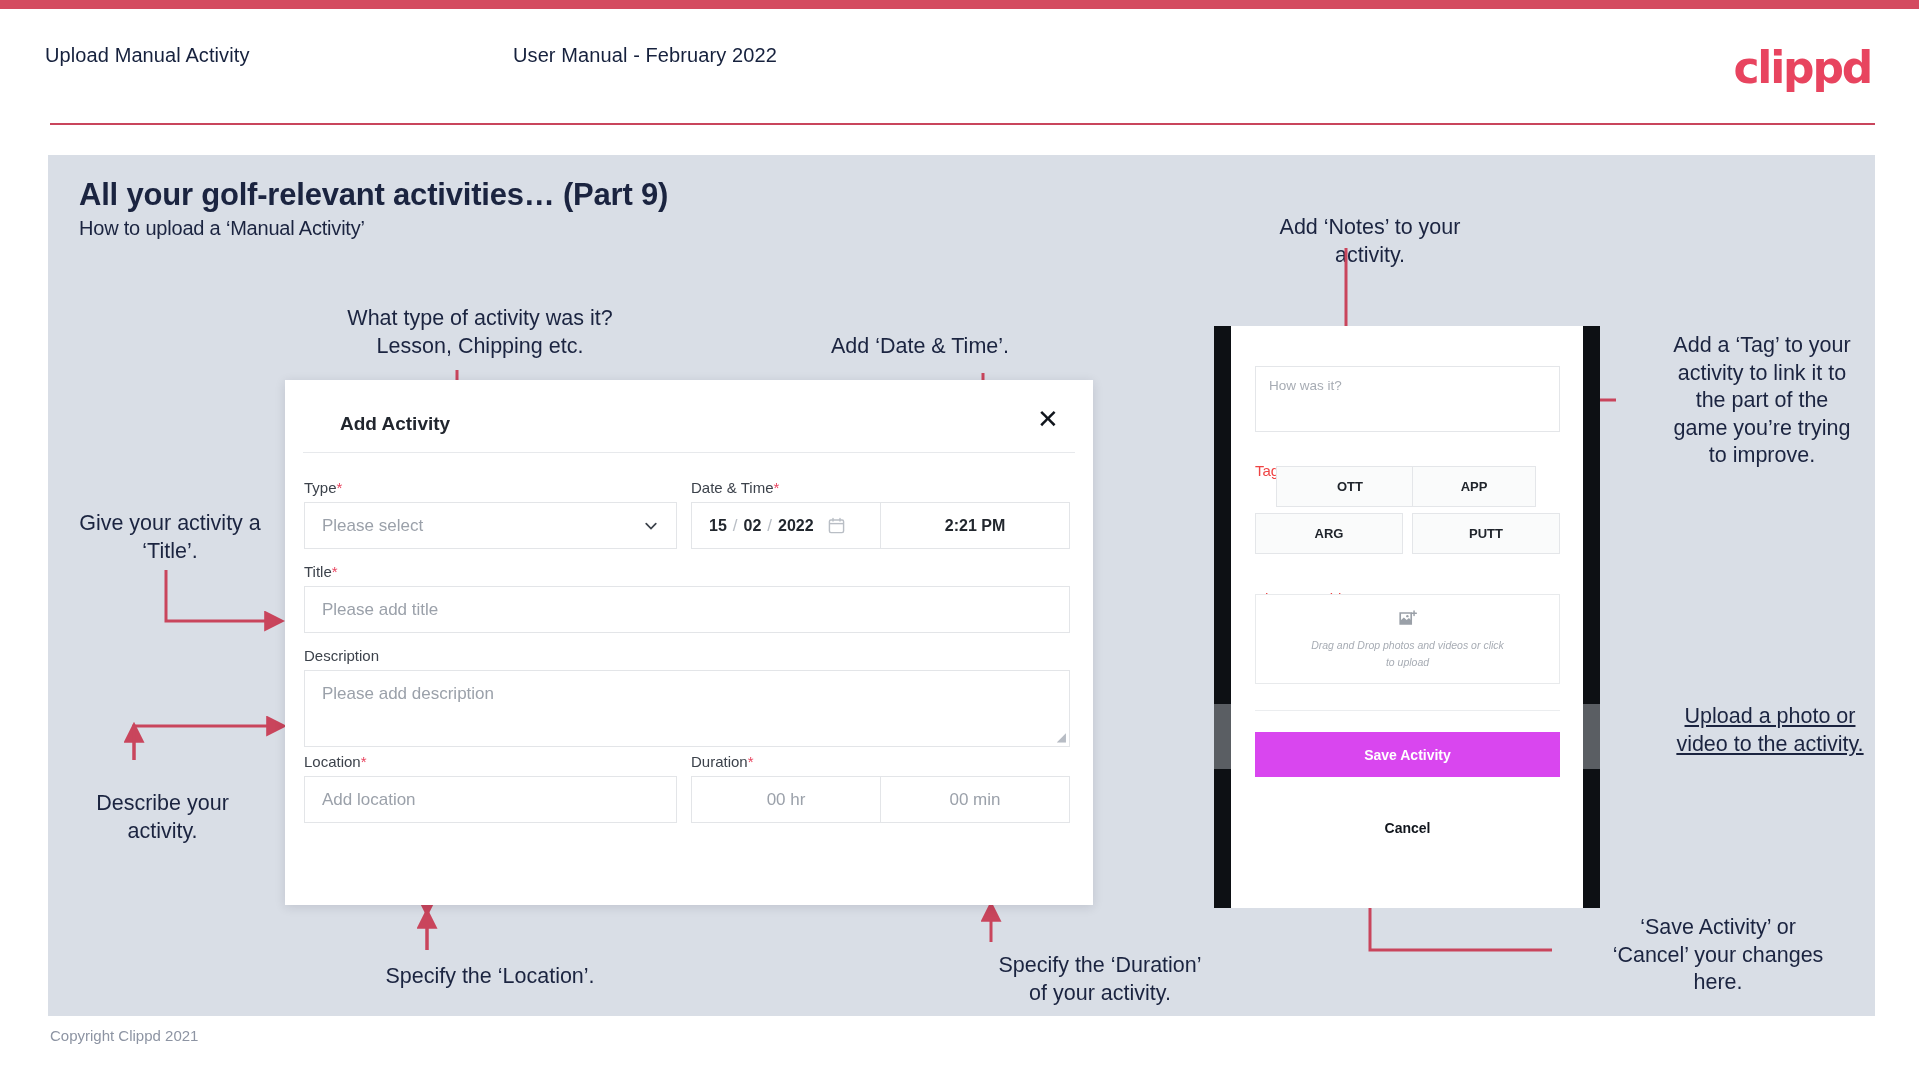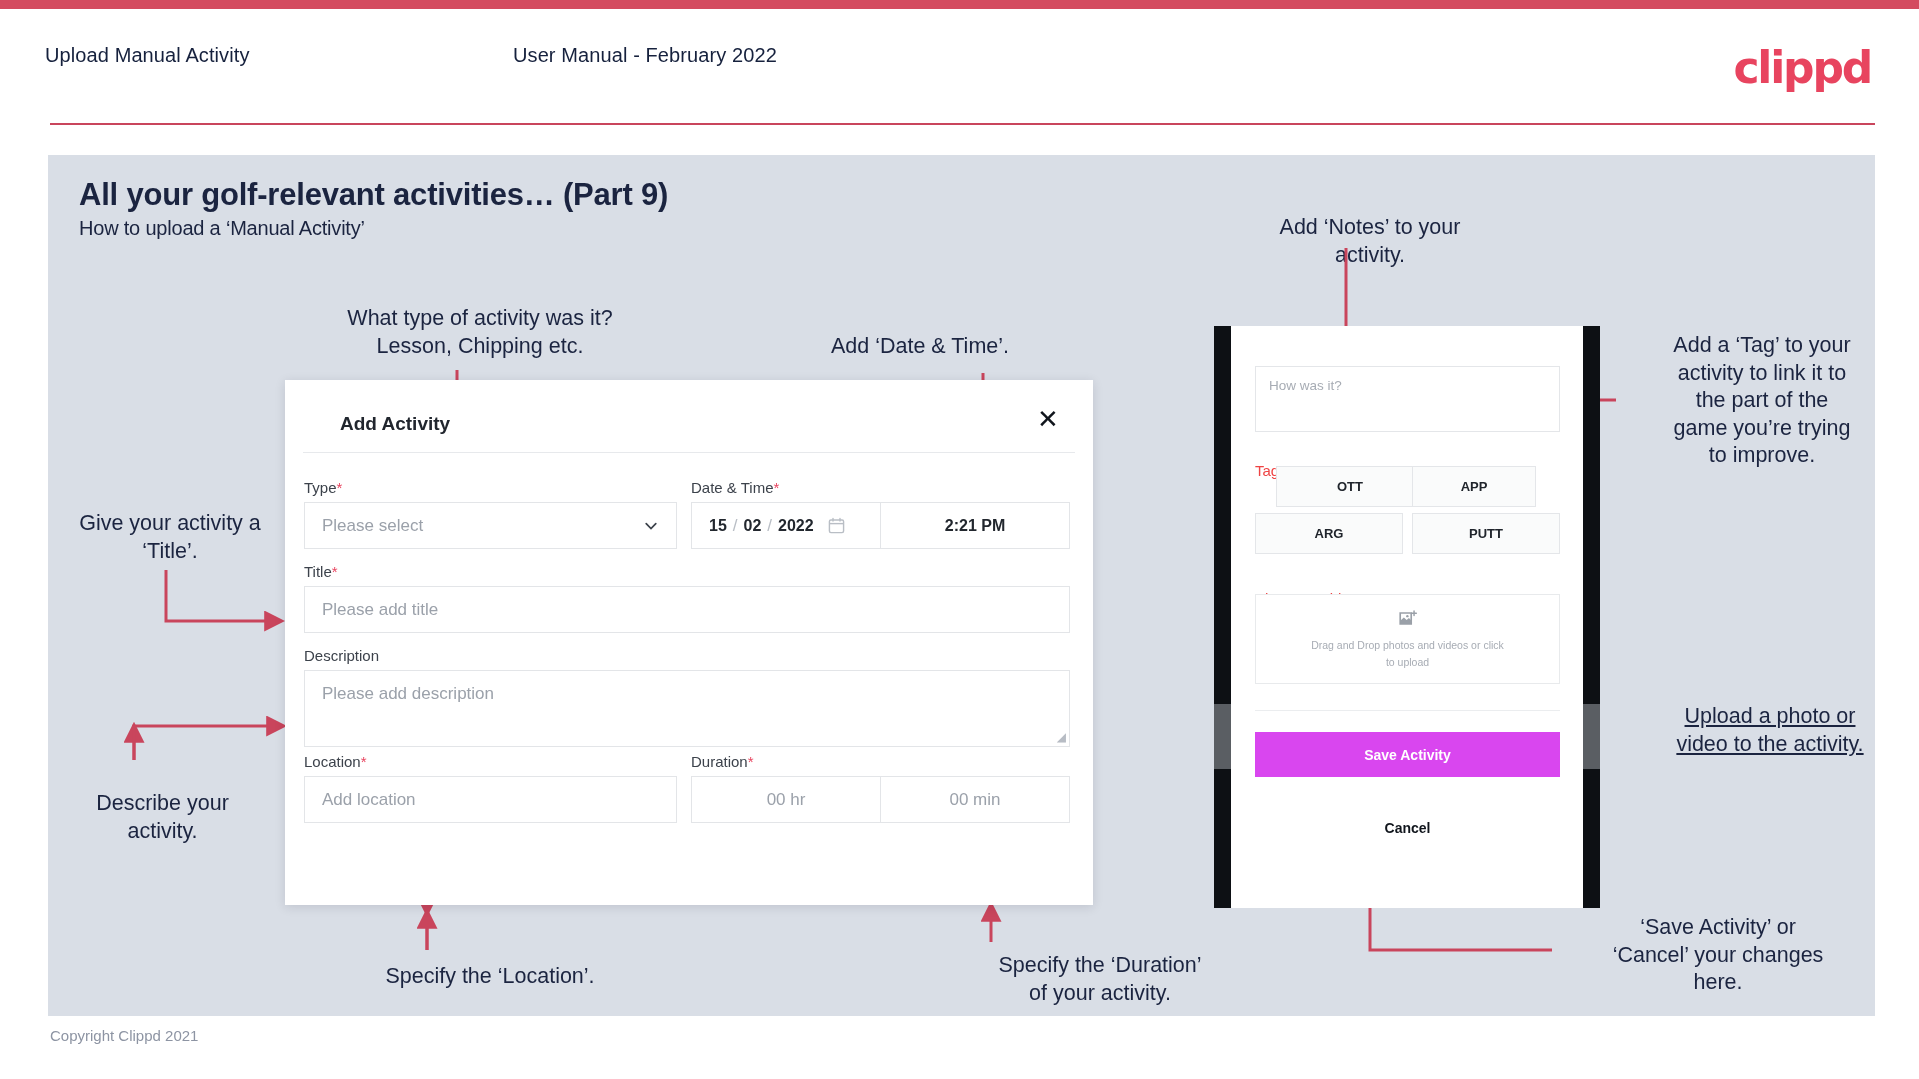--- a/index.html
+++ b/index.html
@@ -298,21 +298,21 @@
       <div class="tagbtn" style="left:181px; top:187px; width:148px; height:41px;">PUTT</div>
 
       <div class="ph-label" style="left:24px; top:248px;">Photos &amp; Videos</div>
       <div class="dropzone" style="left:24px; top:268px; width:305px; height:90px;">
         <svg style="width:22px;height:22px;margin-bottom:7px;" viewBox="0 0 24 24">
           <path d="M3.5,5.5 h12 v12 h-12 z" fill="none" stroke="#9aa0a8" stroke-width="1.8"></path>
           <path d="M3.5,14 L7.5,10.3 L10.5,13 L13,10.8 L15.5,13.4 v4.1 h-12 z" fill="#9aa0a8"></path>
           <circle cx="11.3" cy="8.9" r="1.3" fill="#9aa0a8"></circle>
           <path d="M18.6,3.3 v5 M16.1,5.8 h5" stroke="#9aa0a8" stroke-width="1.6" stroke-linecap="round"></path>
         </svg>
-        <span style="width:200px;">Drag and Drop photos and videos or click to upload</span>
+        <span style="width:200px;font-style:italic;">Drag and Drop photos and videos or click to upload</span>
       </div>
 
       <div class="ph-rule" style="left:24px; top:384px; width:305px;"></div>
 
       <div class="savebtn" style="left:24px; top:406px; width:305px; height:45px;">Save Activity</div>
 
       <div class="cancelbtn" style="left:24px; top:490px; width:305px; height:24px;">Cancel</div>
     </div>
   </div>
 

